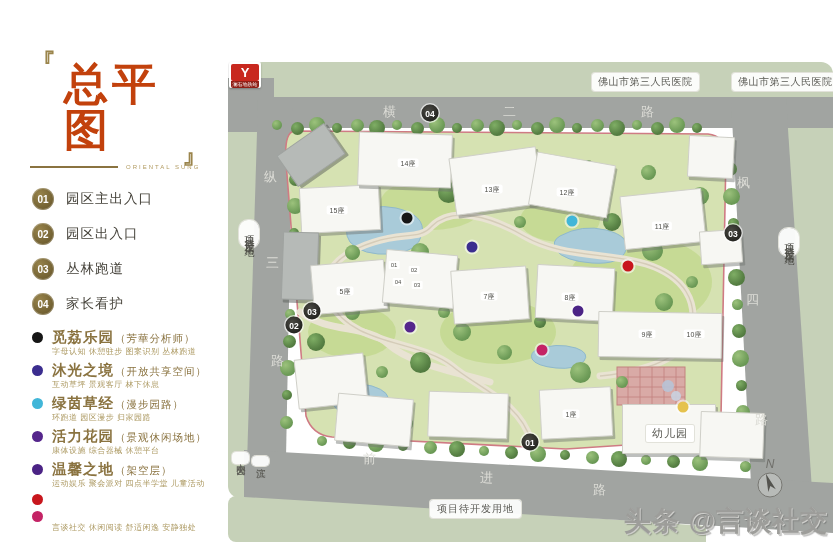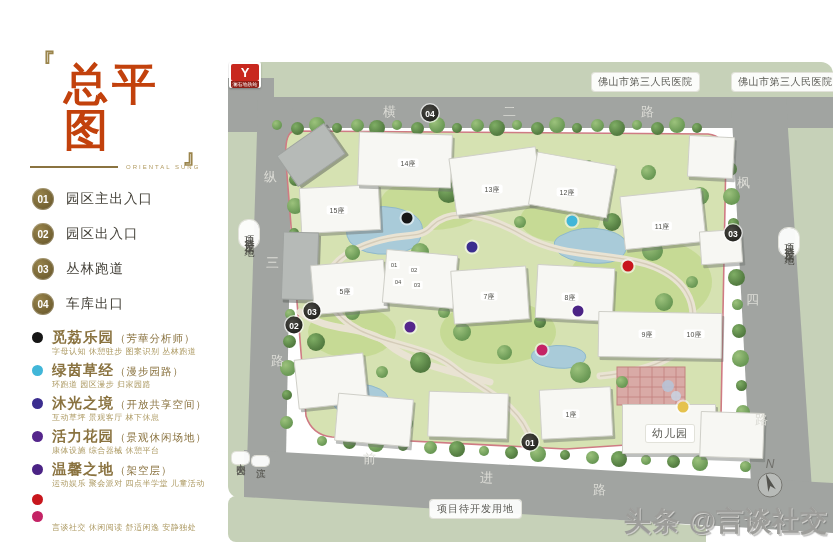--- a/index.html
+++ b/index.html
@@ -324,47 +324,47 @@
         <li class="entry-item">
           <span class="entry-badge">02</span>
           <span class="entry-label">园区出入口</span>
         </li>
         <li class="entry-item">
           <span class="entry-badge">03</span>
           <span class="entry-label">丛林跑道</span>
         </li>
         <li class="entry-item">
           <span class="entry-badge">04</span>
-          <span class="entry-label">车库出口</span>
+          <span class="entry-label">家长看护</span>
         </li>
       </ul>
     <ul class="area-legend">
         <li class="area-item">
           <div class="area-head">
             <span class="area-dot" style="background: rgb(22, 22, 22);"></span>
             <span class="area-title">觅荔乐园<span class="area-note">（芳華分析师）</span></span>
           </div>
           <div class="area-desc">字母认知 休憩驻步 图案识别 丛林跑道</div>
         </li>
         <li class="area-item">
           <div class="area-head">
+            <span class="area-dot" style="background: rgb(59, 45, 143);"></span>
+            <span class="area-title">沐光之境<span class="area-note">（开放共享空间）</span></span>
+          </div>
+          <div class="area-desc">互动草坪 景观客厅 林下休息</div>
+        </li>
+        <li class="area-item">
+          <div class="area-head">
             <span class="area-dot" style="background: rgb(65, 182, 216);"></span>
             <span class="area-title">绿茵草经<span class="area-note">（漫步园路）</span></span>
           </div>
           <div class="area-desc">环跑道 园区漫步 归家园路</div>
         </li>
         <li class="area-item">
           <div class="area-head">
-            <span class="area-dot" style="background: rgb(59, 45, 143);"></span>
-            <span class="area-title">沐光之境<span class="area-note">（开放共享空间）</span></span>
-          </div>
-          <div class="area-desc">互动草坪 景观客厅 林下休息</div>
-        </li>
-        <li class="area-item">
-          <div class="area-head">
             <span class="area-dot" style="background: rgb(85, 38, 140);"></span>
             <span class="area-title">活力花园<span class="area-note">（景观休闲场地）</span></span>
           </div>
           <div class="area-desc">康体设施 综合器械 休憩平台</div>
         </li>
         <li class="area-item">
           <div class="area-head">
             <span class="area-dot" style="background: rgb(75, 35, 133);"></span>
             <span class="area-title">温馨之地<span class="area-note">（架空层）</span></span>
           </div>

